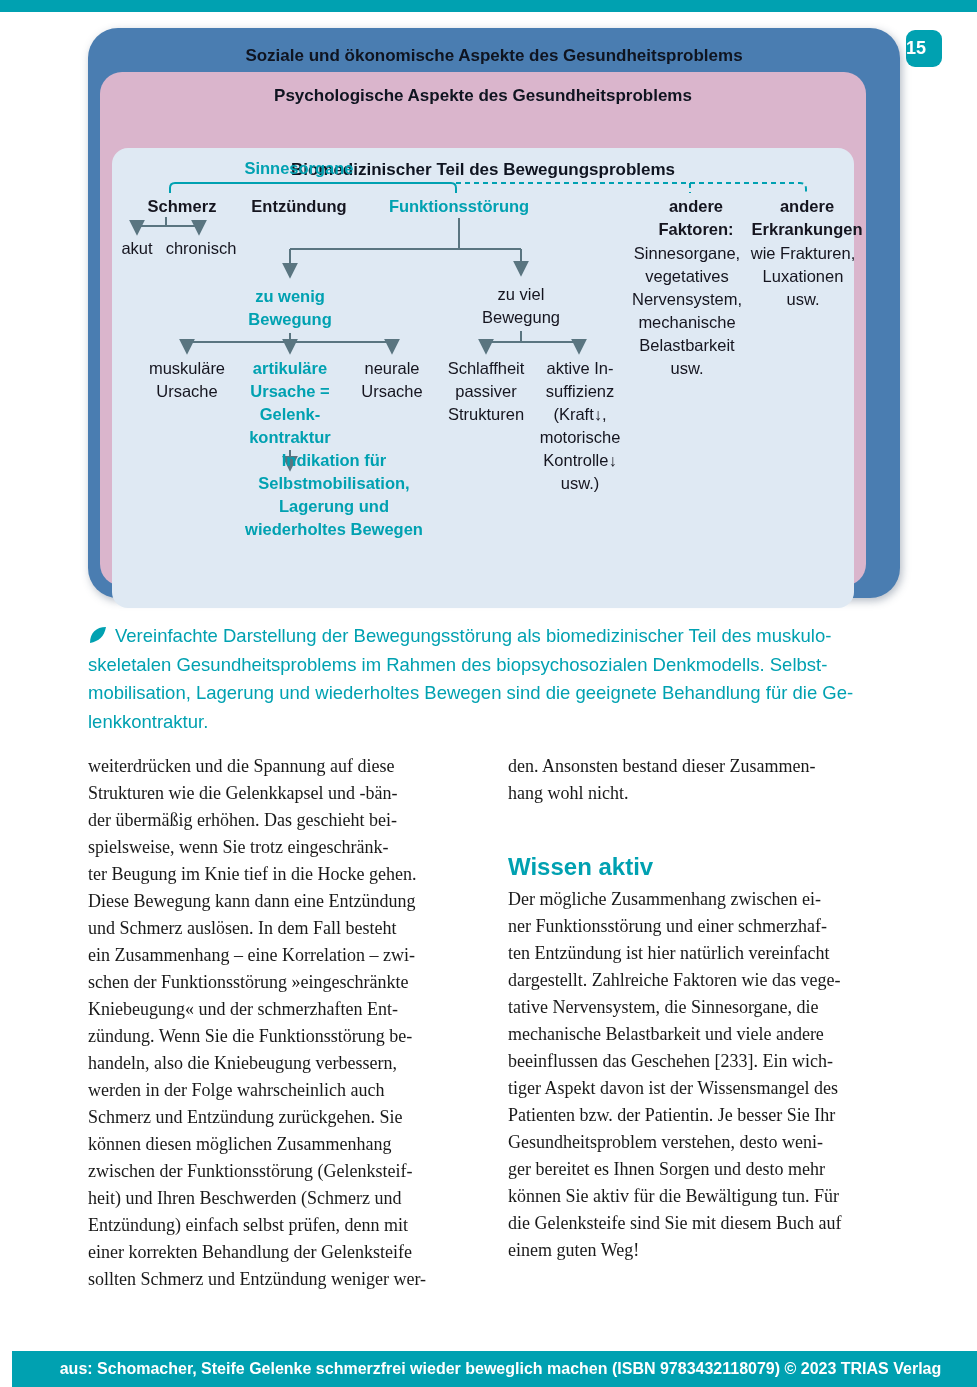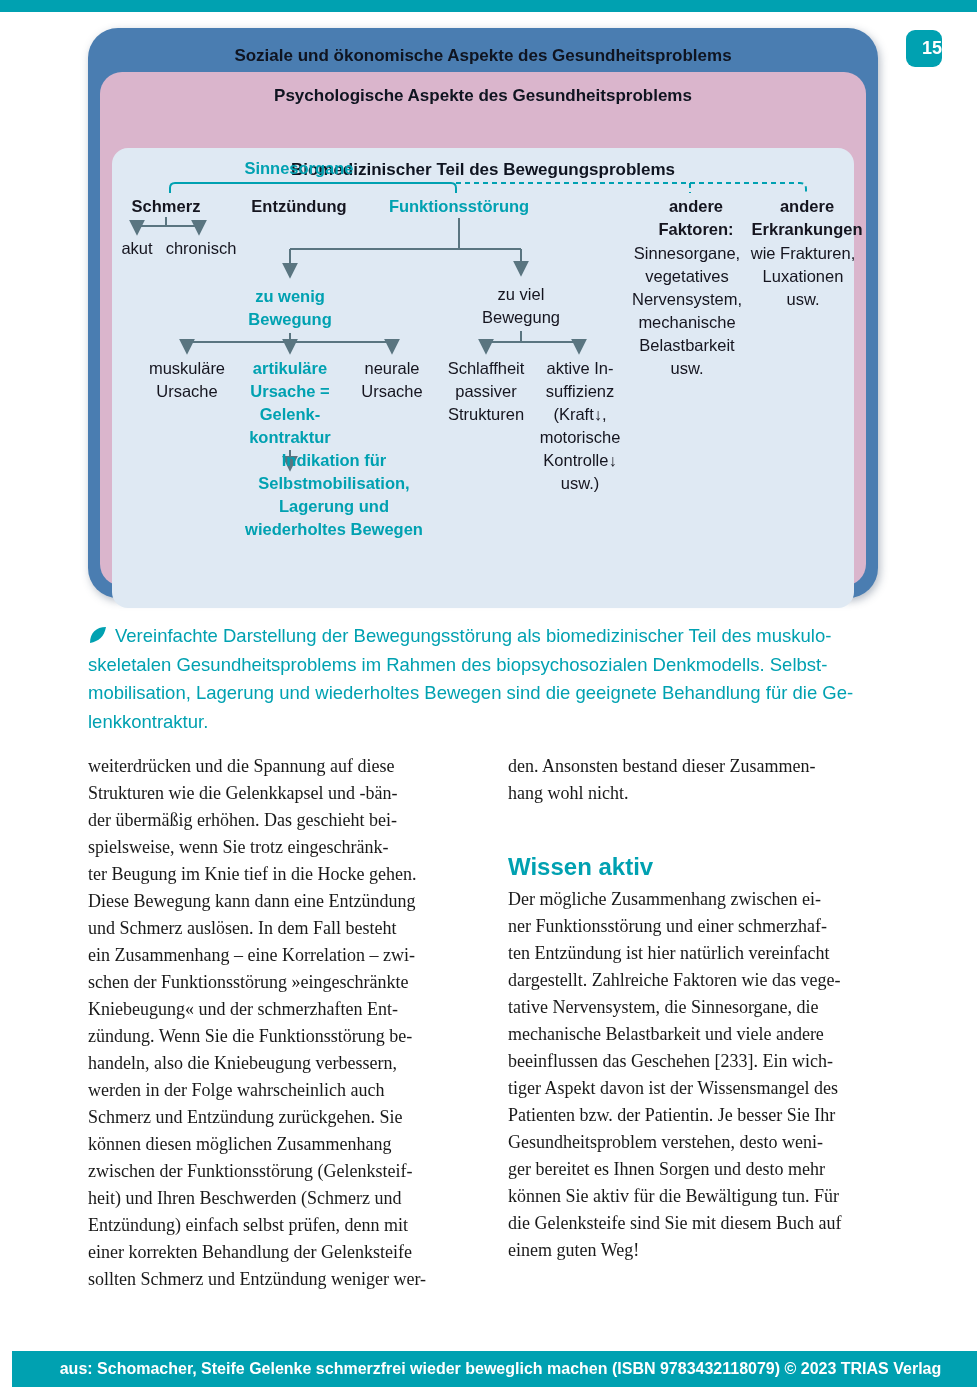--- a/index.html
+++ b/index.html
@@ -13,46 +13,46 @@
   }
   html,body{margin:0;padding:0;background:#ffffff;}
   .page{
     position:relative;width:977px;height:1387px;background:#fff;overflow:hidden;
     font-family:"Liberation Sans",sans-serif;margin:0 auto;
   }
   .top-bar{position:absolute;top:0;left:0;width:100%;height:12px;background:var(--teal);}
   .page-badge{
     position:absolute;top:30px;left:906px;width:36px;height:37px;background:var(--teal);
     border-radius:9px;color:#fff;font-weight:bold;font-size:18px;
-    display:flex;align-items:center;justify-content:flex-end;
+    display:flex;align-items:center;justify-content:flex-start;
   }
 
   
   .outer-box{
     position:absolute;left:88px;top:28px;width:790px;height:570px;
-    background:var(--blue);border-radius:30px;box-shadow:2px 3px 8px rgba(40,60,90,.35);
+    background:var(--blue);border-radius:30px;box-shadow:2px 3px 8px rgba(40,60,90,.35);padding-left:22px;
   }
   .box-title{position:absolute;left:0;right:0;text-align:center;font-weight:bold;color:#0f1420;}
   .outer-title{top:18px;font-size:17px;}
   .pink-box{position:absolute;left:12px;top:44px;width:766px;height:514px;background:var(--pink);border-radius:22px;}
   .pink-title{top:14px;font-size:17px;}
   .inner-box{position:absolute;left:12px;top:42px;width:742px;height:460px;background:var(--innerblue);border-radius:16px;margin-top:34px;}
   .inner-title{top:12px;font-size:17px;}
 
   
   .flow-svg{position:absolute;left:0;top:0;width:977px;height:620px;pointer-events:none;z-index:2;}
   .fnode{
     position:absolute;transform:translateX(-50%);text-align:center;white-space:pre;
     font-size:16.5px;line-height:23px;color:var(--ink);z-index:3;
   }
   .fnode.teal{color:var(--teal);font-weight:bold;}
   .fnode.bold{font-weight:bold;}
 
   #n-korrelation{left:299px;top:157px;}
-  #n-schmerz{left:166px;top:195px;}
+  #n-schmerz{left:182px;top:195px;}
   #n-entzuendung{left:299px;top:195px;}
   #n-funktionsstoerung{left:459px;top:195px;}
   #n-akut{left:137px;top:237px;}
   #n-chronisch{left:201px;top:237px;}
   #n-faktoren-title{left:696px;top:195px;}
   #n-faktoren-list{left:687px;top:242px;}
   #n-erkrankungen-title{left:807px;top:195px;}
   #n-erkrankungen-list{left:803px;top:242px;}
   #n-zu-wenig{left:290px;top:285px;}
   #n-zu-viel{left:521px;top:283px;}

